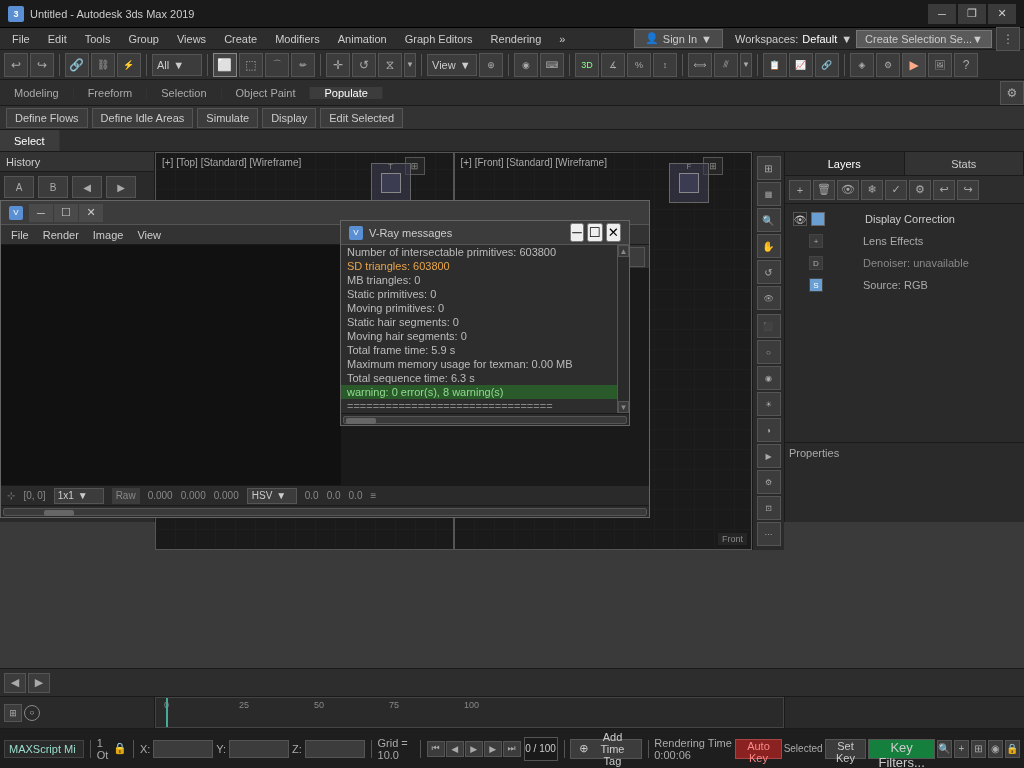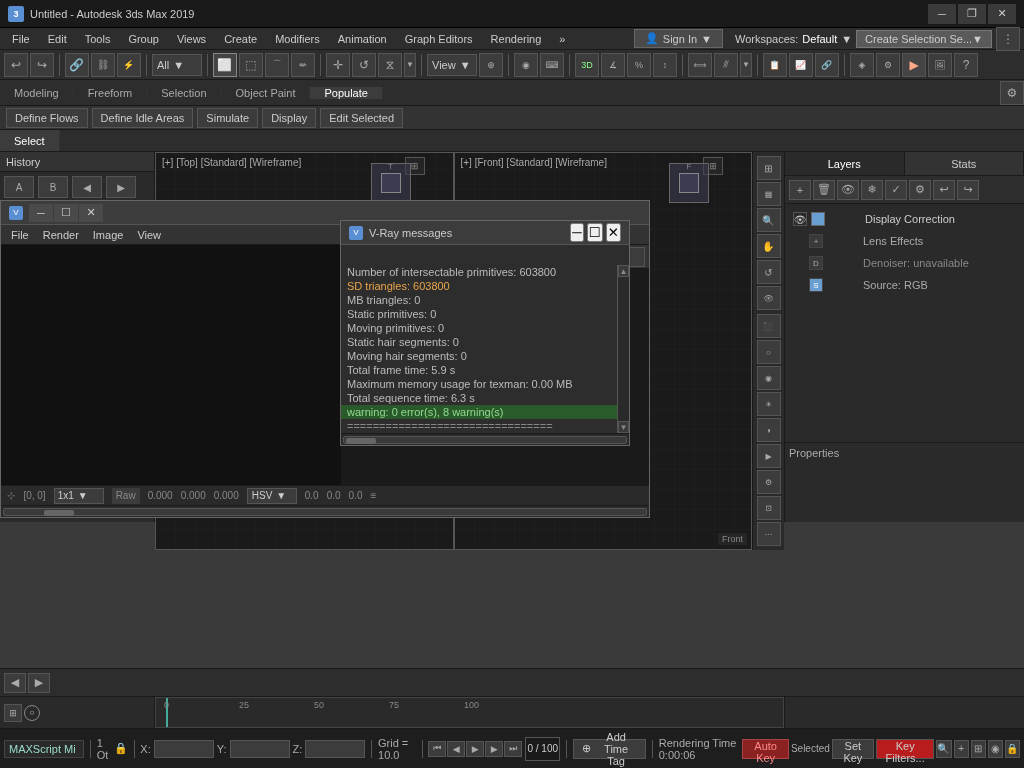--- a/index.html
+++ b/index.html
@@ -119,21 +119,21 @@
     #status-bar { height: 40px; background: #1e1e1e; border-top: 1px solid #1a1a1a; display: flex; align-items: center; padding: 0 6px; gap: 4px; flex-wrap: wrap; }
     .status-item { display: flex; align-items: center; gap: 2px; color: #aaa; font-size: 11px; }
     .status-input { height: 18px; background: #3c3c3c; border: 1px solid #555; color: #ccc; font-size: 11px; padding: 0 4px; width: 70px; }
     .status-sep { width: 1px; height: 18px; background: #555; margin: 0 3px; }
     .add-time-btn { height: 20px; background: #3c3c3c; border: 1px solid #555; padding: 0 8px; color: #ccc; font-size: 11px; cursor: pointer; display: flex; align-items: center; gap: 4px; }
     .maxscript-input { height: 18px; width: 80px; background: #2a2a2a; border: 1px solid #444; color: #9dc; font-size: 11px; padding: 0 4px; }
     .render-time { color: #aaa; font-size: 11px; }
     .auto-key-btn { height: 20px; background: #3c3c3c; border: 1px solid #555; padding: 0 6px; color: #ccc; font-size: 11px; cursor: pointer; }
     .auto-key-btn.active { background: #8a2222; border-color: #a44; color: #ff8888; }
     .set-key-btn { height: 20px; background: #3c3c3c; border: 1px solid #555; padding: 0 6px; color: #ccc; font-size: 11px; cursor: pointer; }
-    .key-filters-btn { height: 20px; background: #b91c1c; border: 1px solid #555; padding: 0 6px; color: #ccc; font-size: 11px; cursor: pointer; }
+    .key-filters-btn { height: 20px; background: #15803d; border: 1px solid #555; padding: 0 6px; color: #ccc; font-size: 13px; cursor: pointer; }
 
     
     #populate-mode-tabs { height: 26px; background: #2d2d2d; display: flex; align-items: stretch; border-bottom: 1px solid #1a1a1a; }
     .mode-tab { padding: 0 14px; color: #aaa; cursor: pointer; font-size: 11px; display: flex; align-items: center; border-right: 1px solid #333; }
     .mode-tab.active { background: #3c3c3c; color: #fff; }
     .h-tab { padding: 0 14px; color: #aaa; cursor: pointer; font-size: 11px; display: flex; align-items: center; border-right: 1px solid #333; }
     .h-tab.active { background: #3c3c3c; color: #fff; }
 
     
     .vp-nav { position: absolute; top: 4px; right: 28px; display: flex; gap: 2px; }
@@ -439,21 +439,21 @@
 <div id="vray-msg">
   <div id="vray-msg-titlebar">
     <div class="fb-icon">V</div>
     <span class="fb-title">V-Ray messages</span>
     <div class="win-controls">
       <button class="win-btn">─</button>
       <button class="win-btn">☐</button>
       <button class="win-btn close">✕</button>
     </div>
   </div>
-  <div style="display:flex;flex:1;height:200px;margin-top:20px;">
+  <div style="display:flex;flex:1;height:200px;">
     <div class="msg-lines-area" id="vray-msg-lines">
         <div class="msg-line">Number of intersectable primitives: 603800</div>
         <div class="msg-line orange">SD triangles: 603800</div>
         <div class="msg-line">MB triangles: 0</div>
         <div class="msg-line">Static primitives: 0</div>
         <div class="msg-line">Moving primitives: 0</div>
         <div class="msg-line">Static hair segments: 0</div>
         <div class="msg-line">Moving hair segments: 0</div>
         <div class="msg-line">Total frame time: 5.9 s</div>
         <div class="msg-line">Maximum memory usage for texman: 0.00 MB</div>

